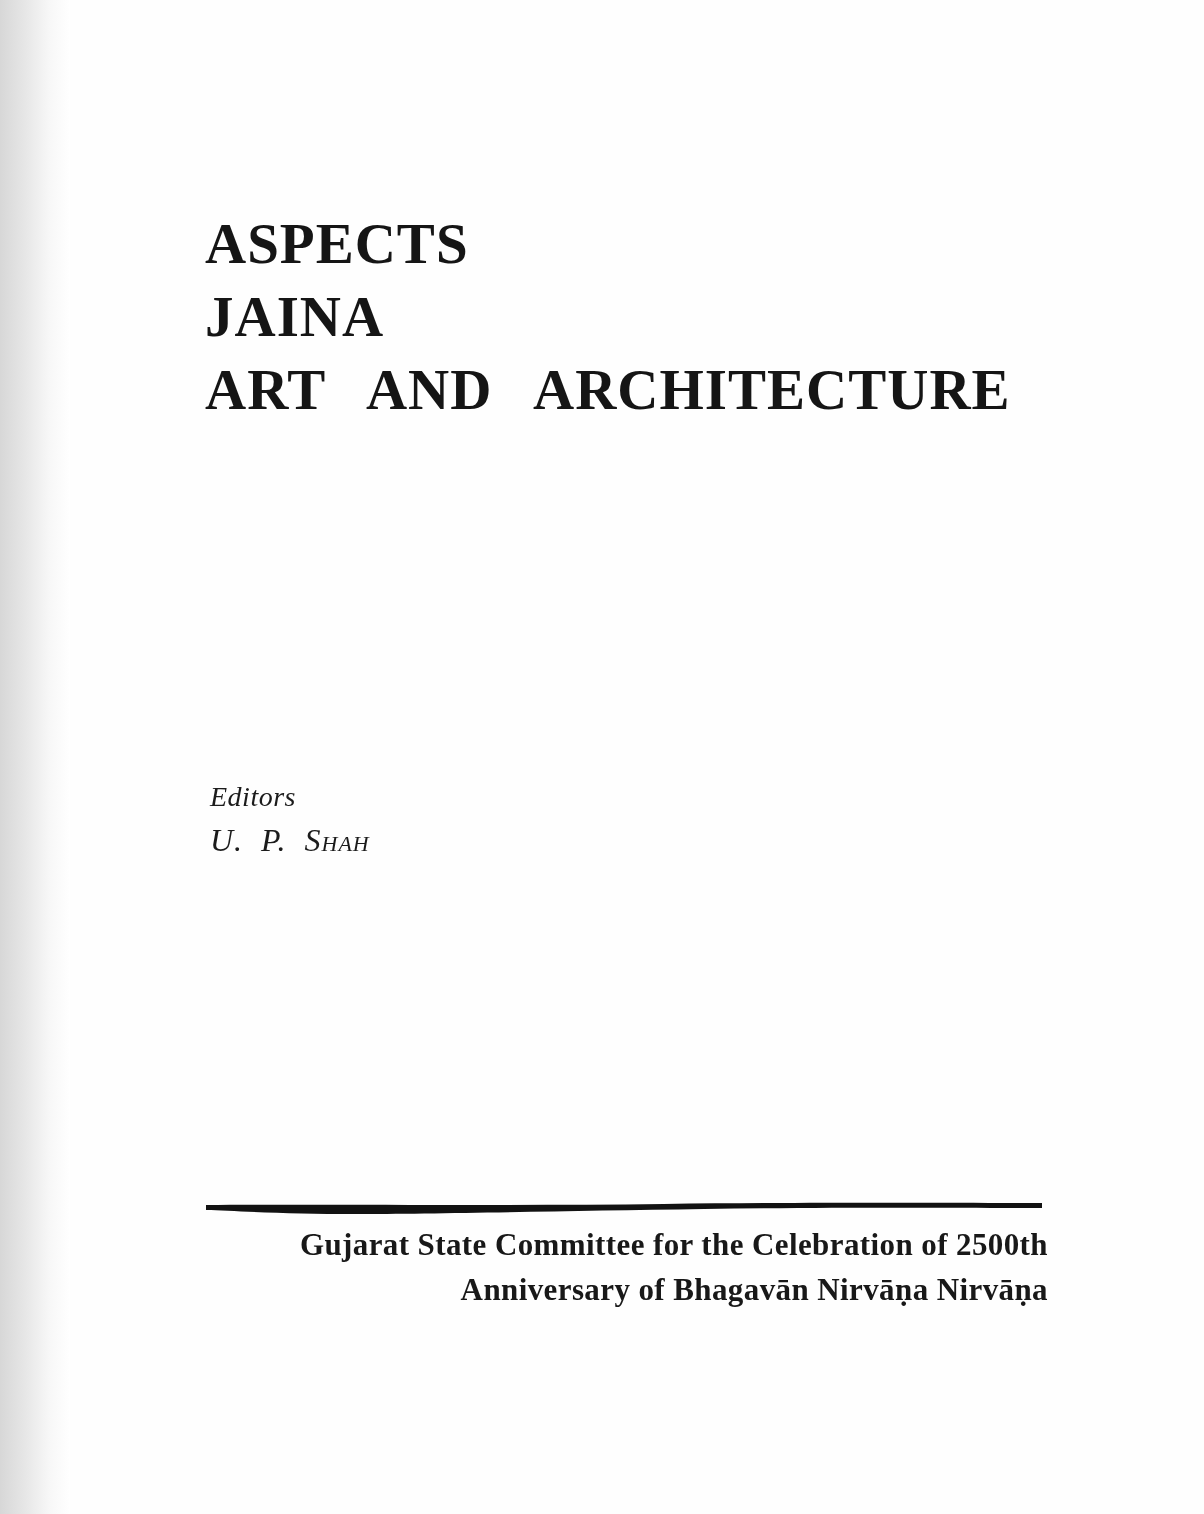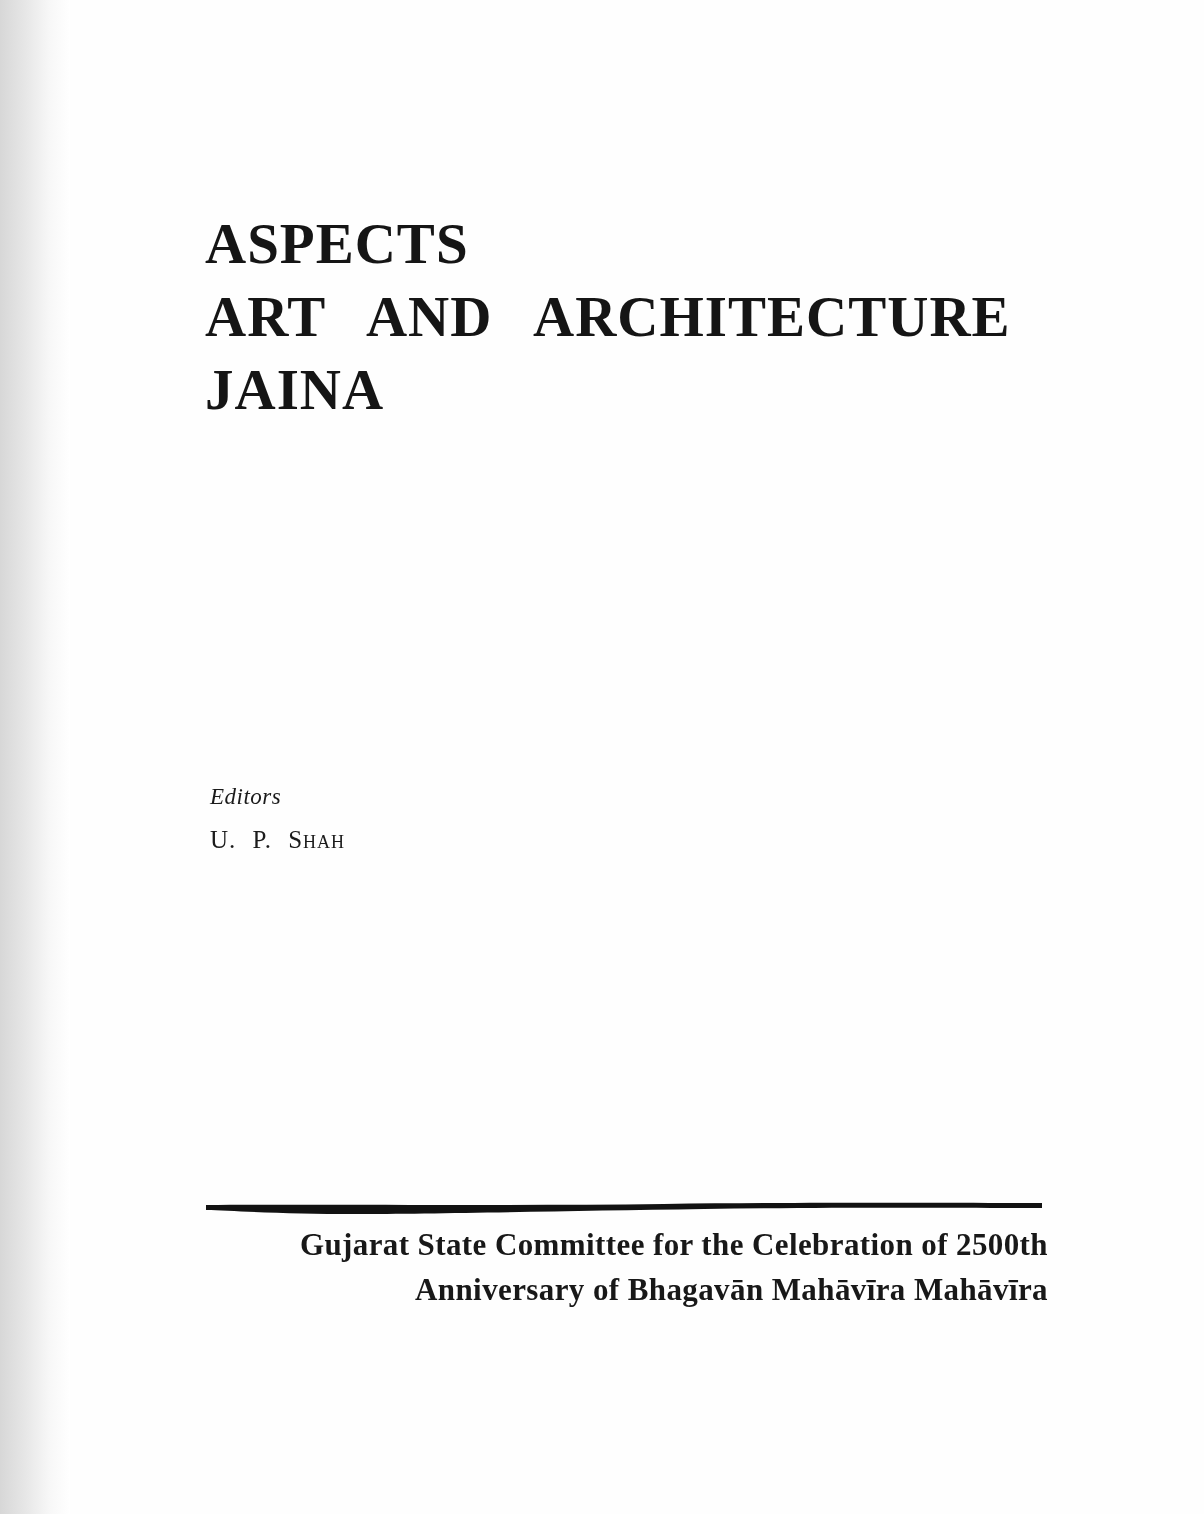--- a/index.html
+++ b/index.html
@@ -45,32 +45,33 @@
   .title-line.wide-words {
     word-spacing: 0.5em;
   }
   .editors-block {
     position: absolute;
     left: 210px;
     top: 782px;
     color: #1b1b1b;
   }
   .editors-heading {
-    font-size: 23px;
+    font-size: 28px;
     font-style: italic;
     line-height: 30px;
     margin-bottom: 8px;
     letter-spacing: 0.5px;
   }
   .editor-name {
-    font-size: 25px;
+    font-size: 32px;
     line-height: 40px;
     font-variant: small-caps;
     letter-spacing: 1px;
     word-spacing: 9px;
+    font-style: italic;
   }
   .publisher-block {
     position: absolute;
     left: 200px;
     top: 1200px;
     width: 848px;
     text-align: center;
   }
   .rule-svg {
     display: block;
@@ -90,33 +91,33 @@
 </style>
 </head>
 <body>
 
 <div class="page">
 
   <div class="edge-shadow"></div>
 
   <div class="title-block">
     <div class="title-line">ASPECTS</div>
+    <div class="title-line">JAINA</div>
     <div class="title-line wide-words">ART AND ARCHITECTURE</div>
-    <div class="title-line">JAINA</div>
   </div>
 
   <div class="editors-block">
     <div class="editors-heading">Editors</div>
     <div class="editor-name">U. P. Shah</div>
   </div>
 
   <div class="publisher-block">
     <svg class="rule-svg" viewBox="0 0 840 18" preserveAspectRatio="none" aria-hidden="true">
       <path fill="#121212" d="M2,5 C120,4 300,6 460,4 C620,2 760,3 838,3
                L838,8 C760,8 640,7 500,9
                C360,11 230,14 150,14
                C90,14 30,11 2,10 Z"></path>
     </svg>
     <div class="publisher-line">Gujarat State Committee for the Celebration of 2500th</div>
-    <div class="publisher-line">Anniversary of Bhagavān Mahāvīra Mahāvīra</div>
+    <div class="publisher-line">Anniversary of Bhagavān Nirvāṇa Nirvāṇa</div>
   </div>
 
 </div>
 
 </body></html>

